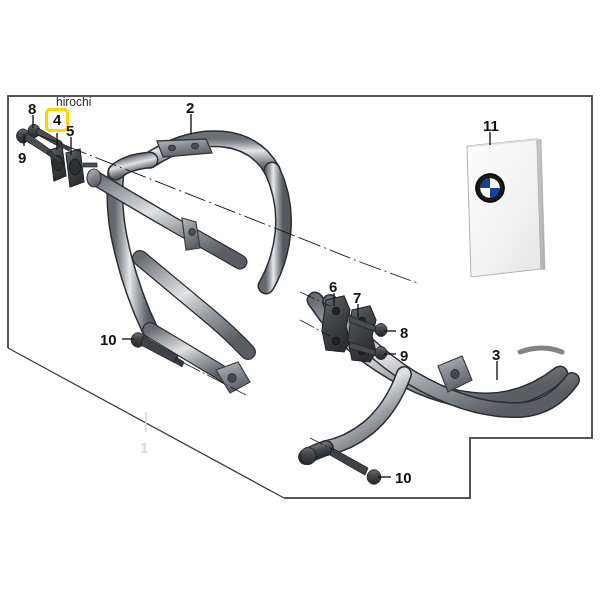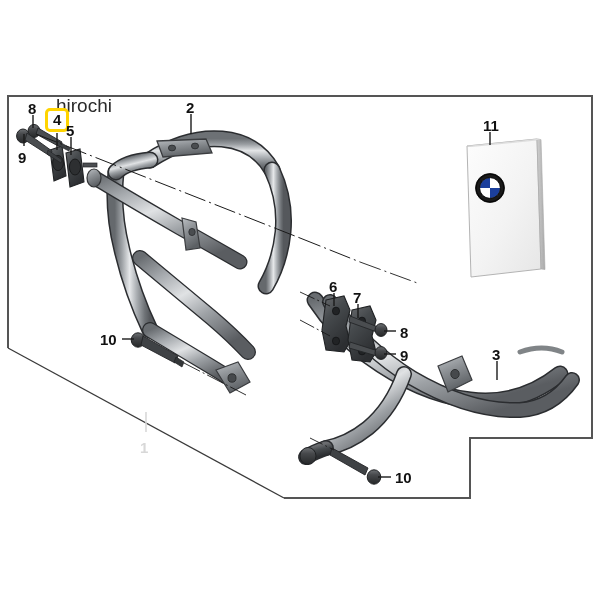--- a/index.html
+++ b/index.html
@@ -46,21 +46,21 @@
     color: #111111;
     background: #ffffff;
     border: 3px solid #ffd400;
     border-radius: 5px;
     padding: 1px 5px 2px 5px;
     box-sizing: border-box;
   }
   .watermark {
     position: absolute;
     font-family: "Liberation Sans", sans-serif;
-    font-size: 19px;
+    font-size: 12px;
     color: #2b2b2b;
     letter-spacing: 0px;
     white-space: nowrap;
     user-select: none;
   }
 </style>
 </head>
 <body>
 
 <div id="stage">

